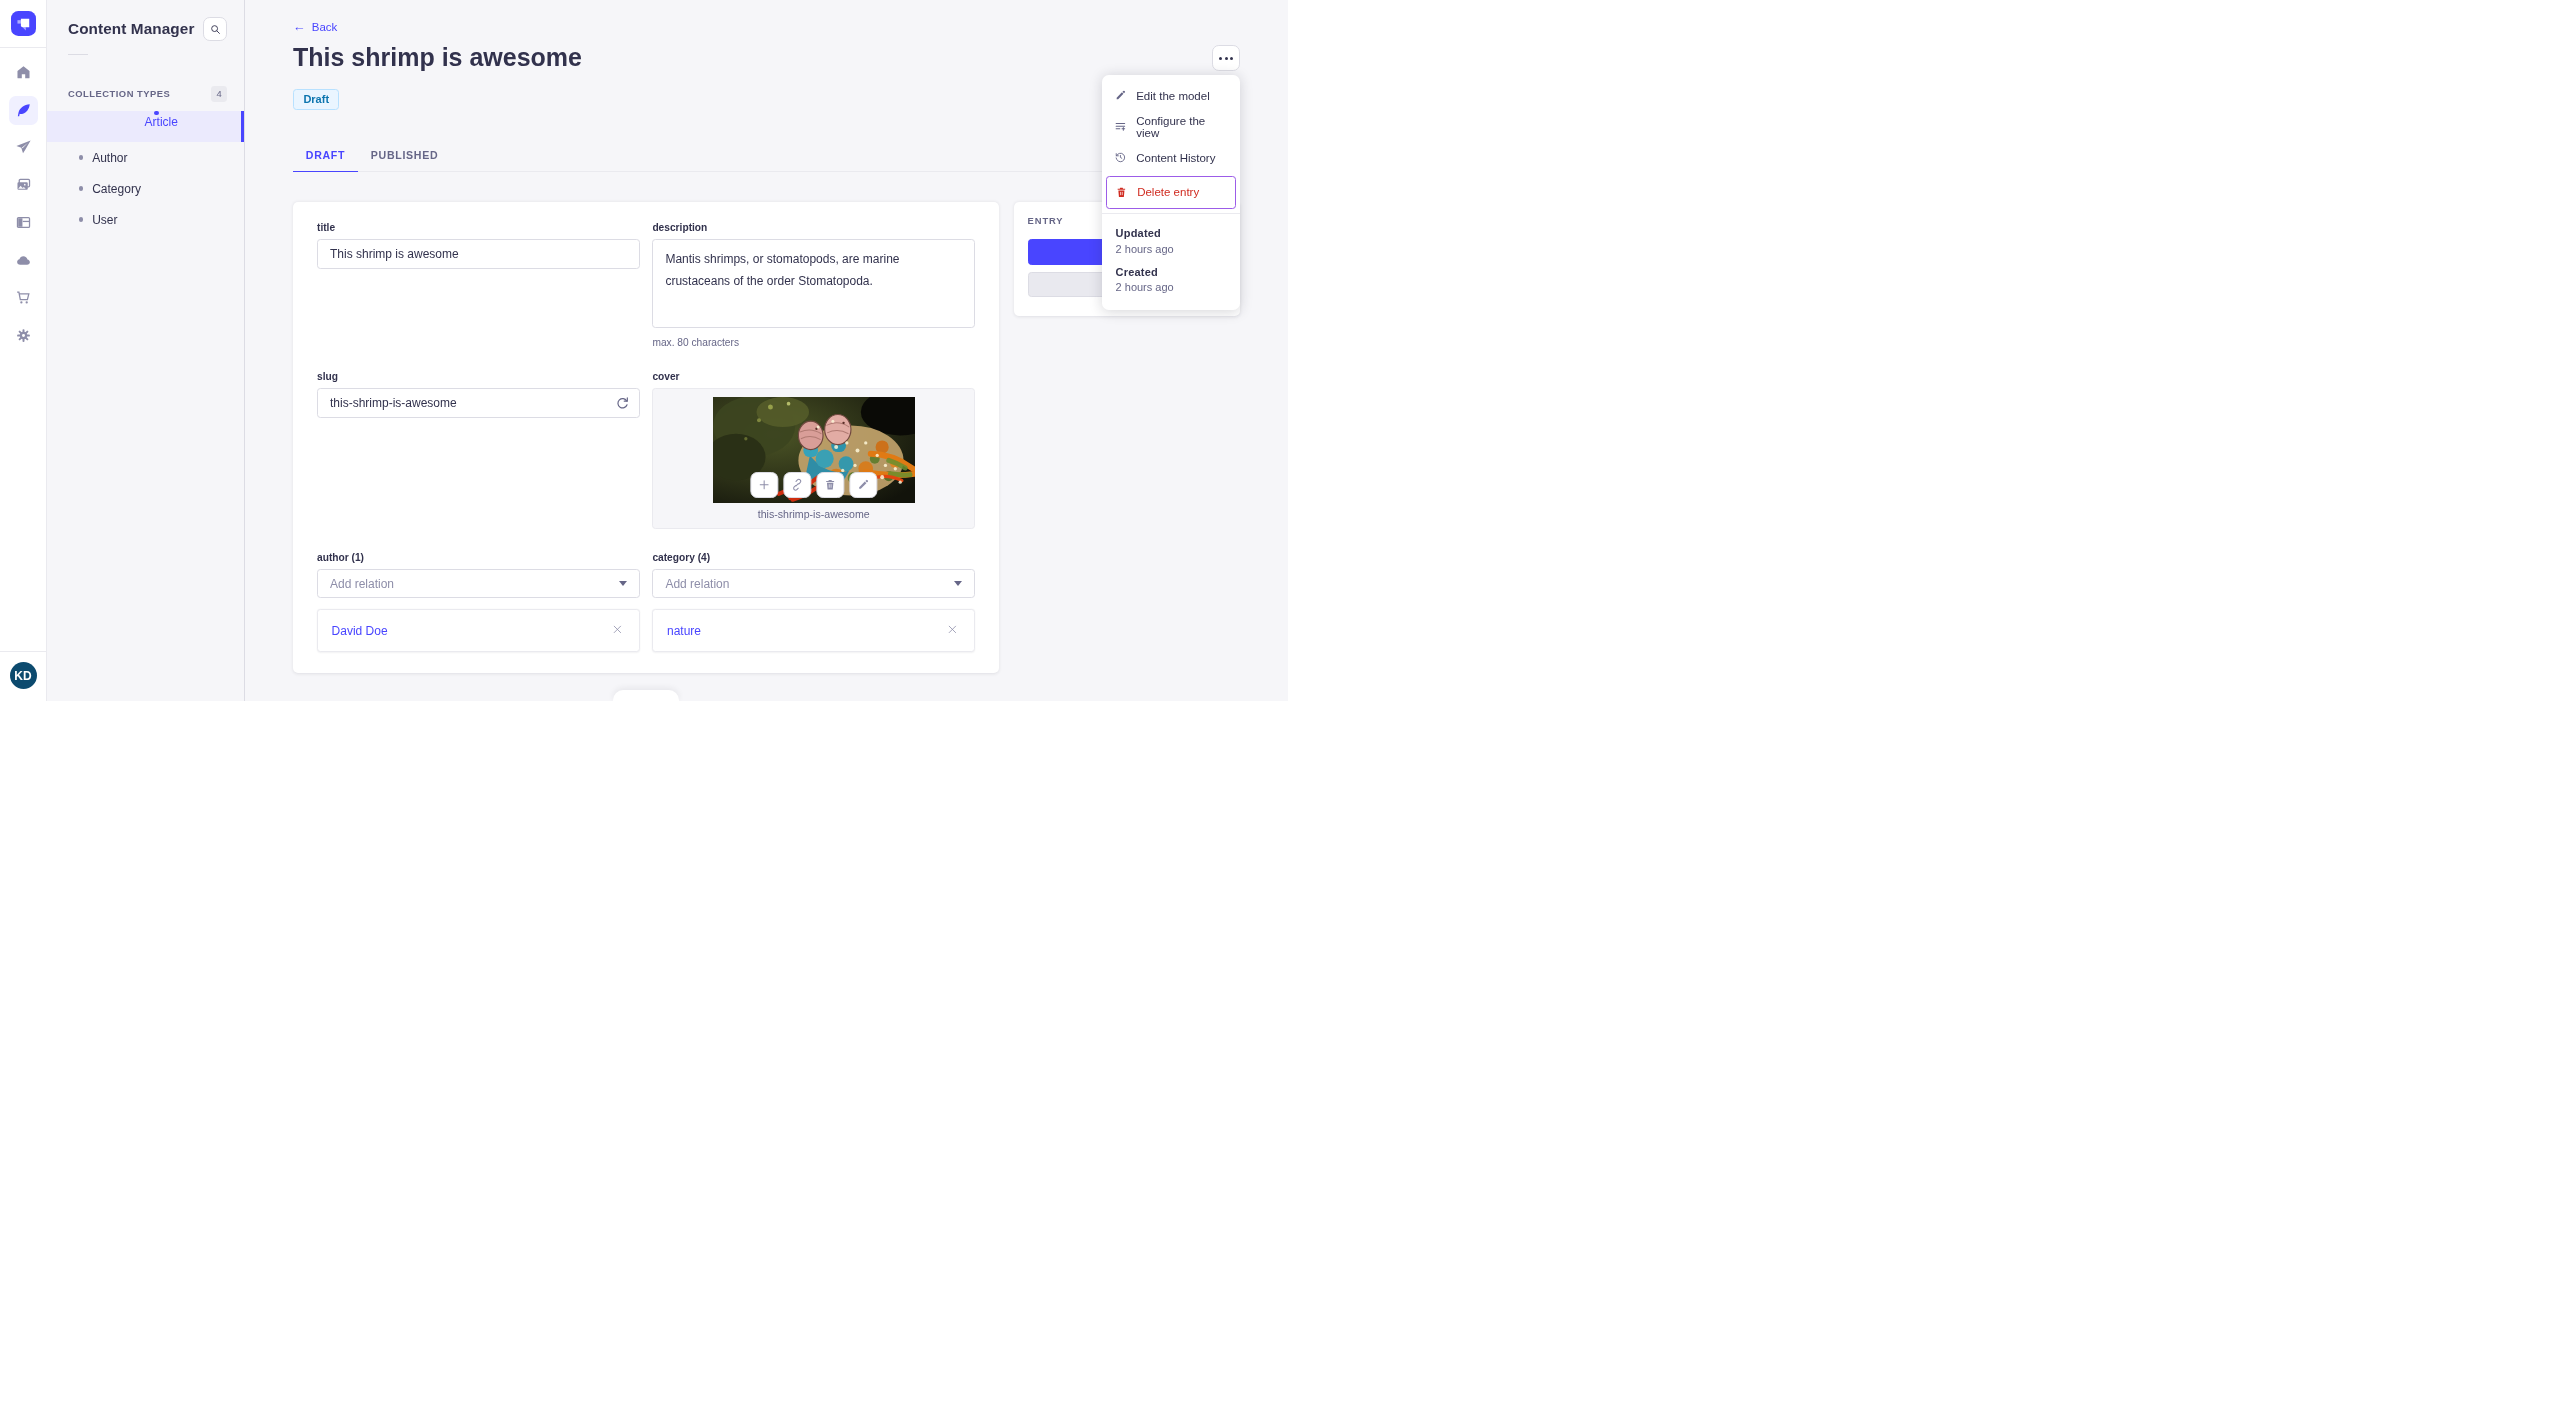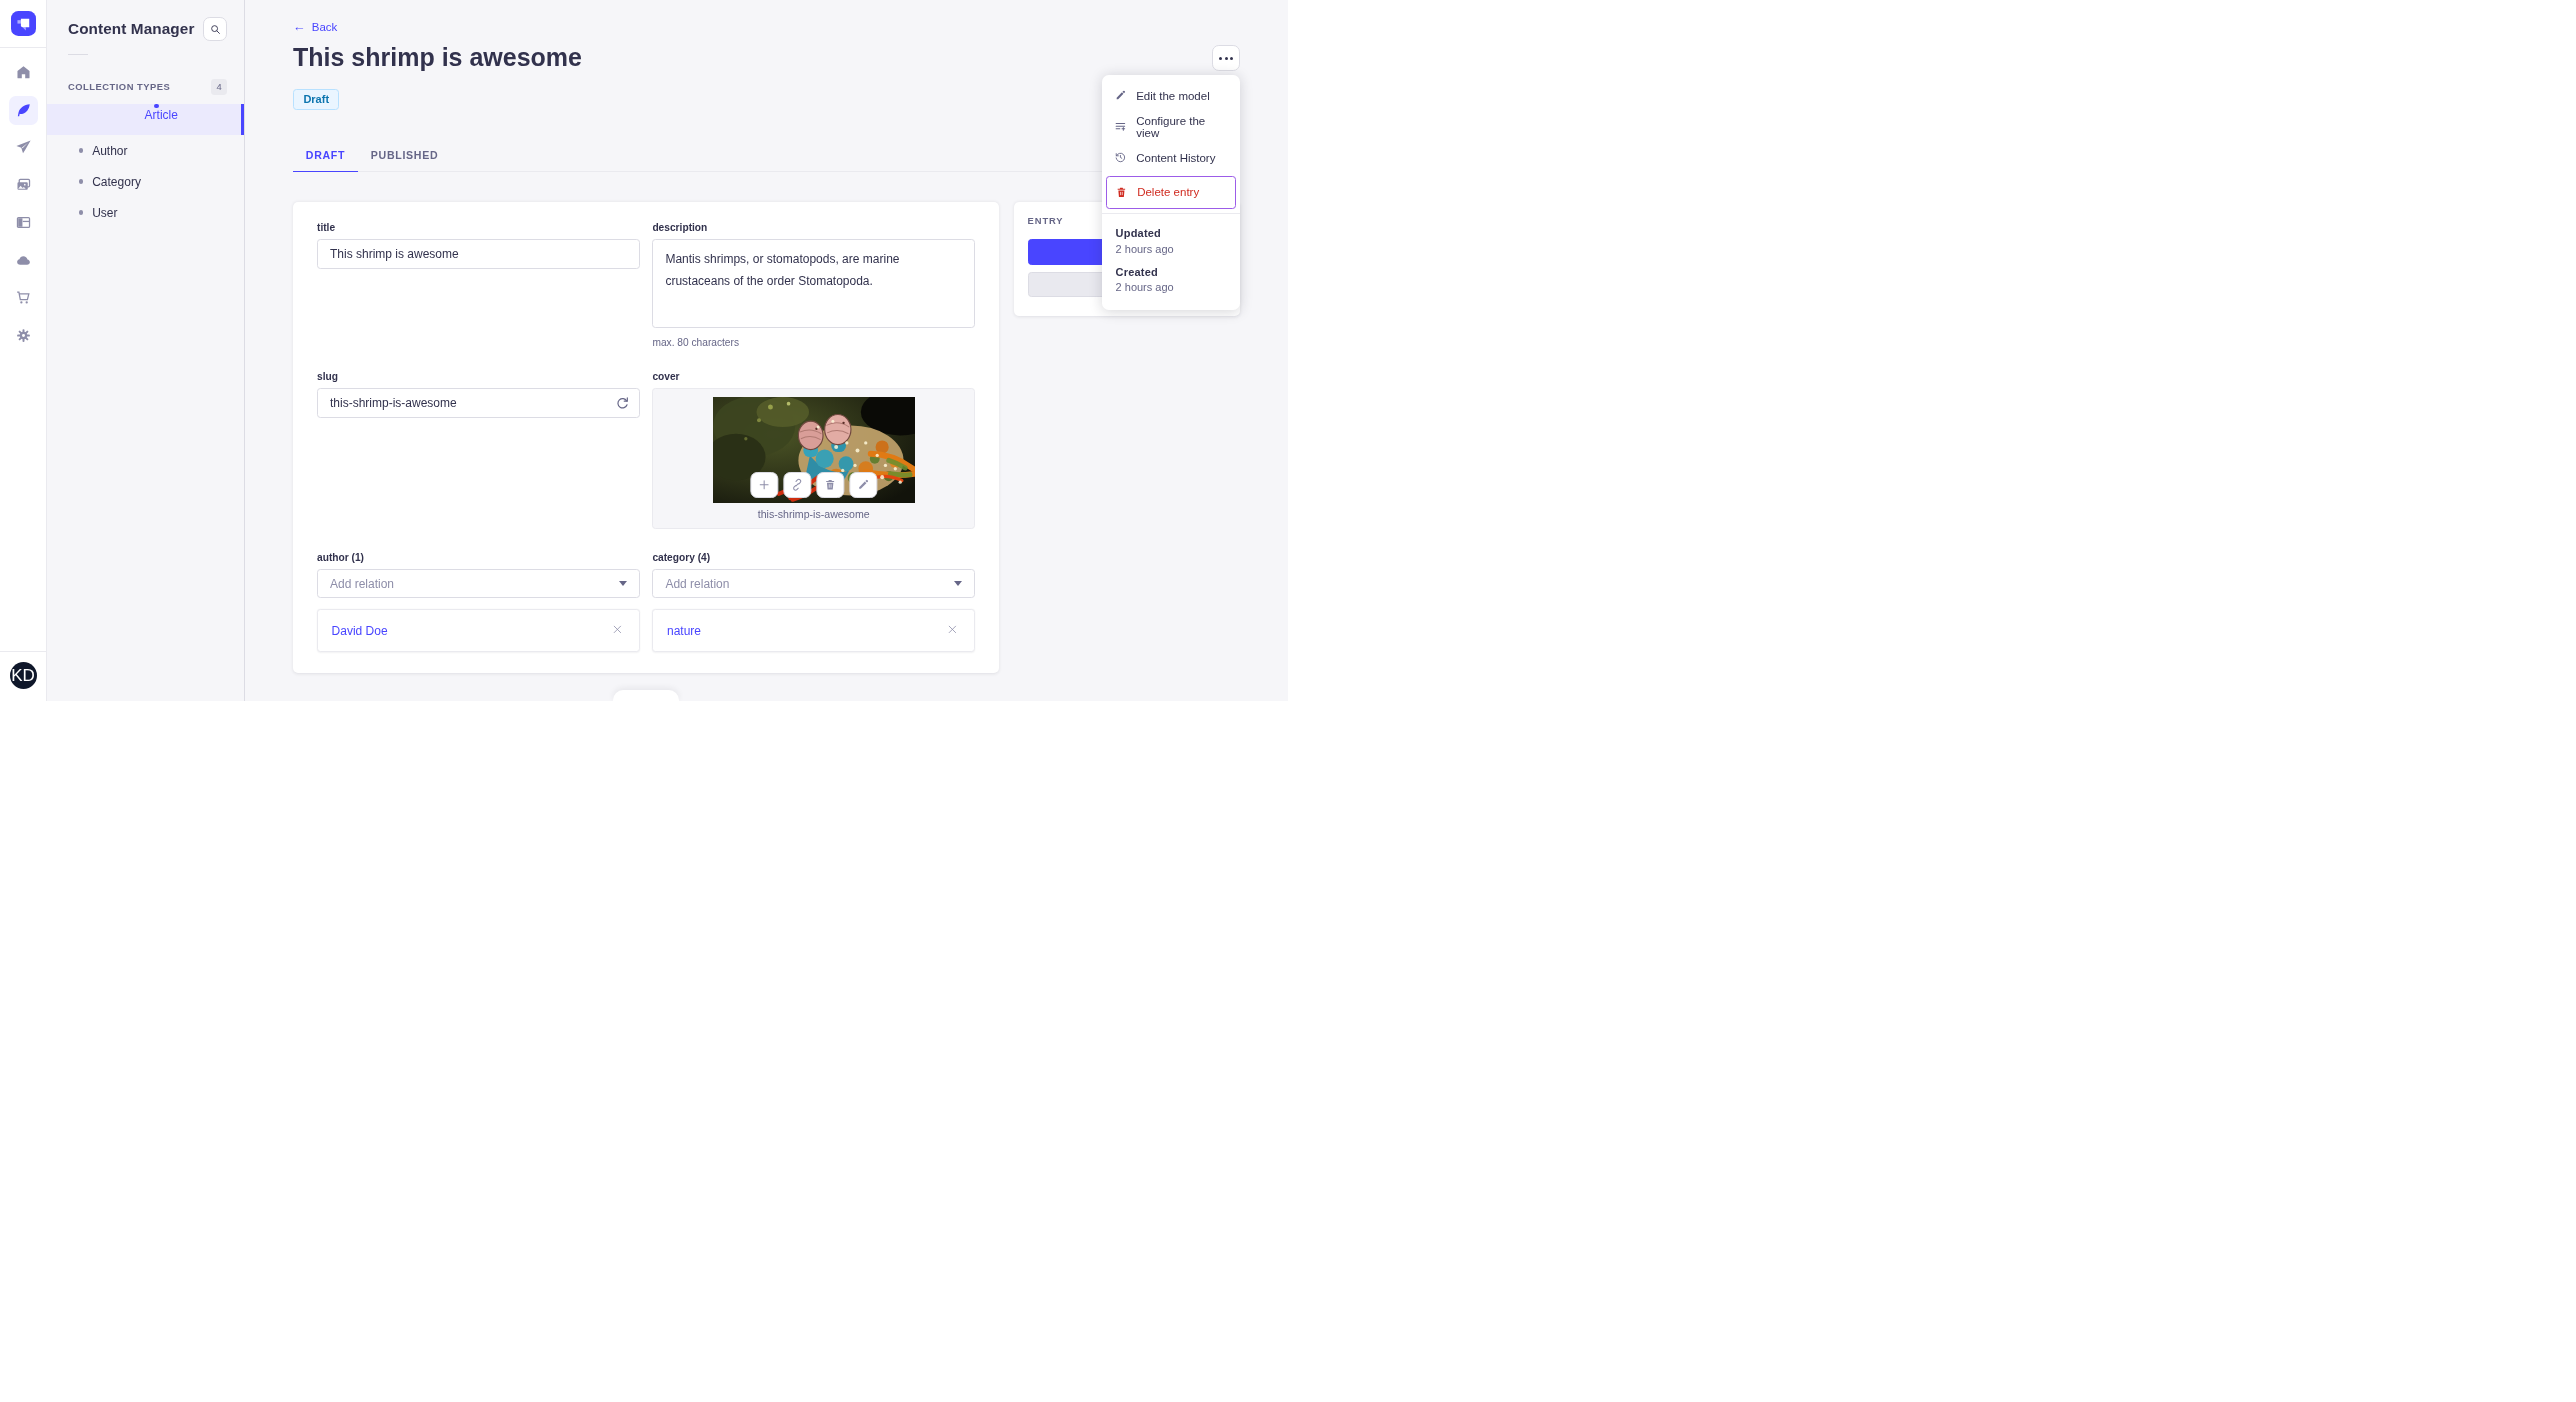--- a/index.html
+++ b/index.html
@@ -8,30 +8,30 @@
 
   
   .iconbar { position:absolute; left:0; top:0; bottom:0; width:47px; background:#fff; border-right:0.9px solid #eaeaef; display:flex; flex-direction:column; align-items:center; }
   .logo { width:25px; height:25px; margin-top:11px; }
   .rail-divider { width:47px; height:0.9px; background:#eaeaef; margin-top:11px; }
   .rail-icons { display:flex; flex-direction:column; align-items:center; gap:8.5px; margin-top:10.2px; }
   .rail-btn { width:29px; height:29px; border-radius:6.8px; display:flex; align-items:center; justify-content:center; cursor:pointer; }
   .rail-btn svg { width:17px; height:17px; }
   .rail-btn.active { background:#f0f0ff; }
   .rail-spacer { flex:1; }
-  .avatar { width:27px; height:27px; border-radius:50%; background:#0f172a; color:#fff; font-size:17px; font-weight:normal; display:flex; align-items:center; justify-content:center; margin:10.2px 0 12px; cursor:pointer; }
+  .avatar { width:27px; height:27px; border-radius:50%; background:#0c4a6e; color:#fff; font-size:12px; font-weight:bold; display:flex; align-items:center; justify-content:center; margin:10.2px 0 12px; cursor:pointer; }
 
   
   .subnav { position:absolute; left:47px; top:0; bottom:0; width:198px; background:#f6f6f9; border-right:0.9px solid #dcdce4; }
   .subnav-head { display:flex; align-items:center; justify-content:space-between; padding:17px 17px 0 21px; }
   .subnav-title { font-size:15.3px; font-weight:bold; color:#32324d; letter-spacing:0.1px; }
   .search-btn { width:24px; height:24px; background:#fff; border:0.9px solid #dcdce4; border-radius:6.8px; display:flex; align-items:center; justify-content:center; cursor:pointer; }
   .search-btn svg { width:12.8px; height:12.8px; }
   .subnav-divider { width:19.6px; height:0.9px; background:#dcdce4; margin:12.8px 0 0 21px; }
-  .section { margin-top:24px; }
+  .section { margin-top:31px; }
   .section-head { display:flex; align-items:center; justify-content:space-between; padding:0 17px 0 21px; }
   .section-label { font-size:9.4px; font-weight:bold; letter-spacing:0.5px; color:#666687; }
   .count-badge { min-width:16px; height:16px; padding:0 3.4px; background:#eaeaef; border-radius:3.4px; font-size:9.4px; color:#666687; display:flex; align-items:center; justify-content:center; }
   .nav-list { margin-top:9.4px; }
   .nav-item { position:relative; height:31px; display:flex; align-items:center; padding-left:31.5px; font-size:12px; color:#32324d; cursor:pointer; }
   .nav-item .dot { width:4.3px; height:4.3px; border-radius:50%; background:#8e8ea9; margin-right:9.4px; flex:none; }
   .nav-item.active { background:#ebeafd; color:#4945ff;flex-direction:column; }
   .nav-item.active .dot { background:#4945ff; }
   .nav-item.active::after { content:""; position:absolute; right:0; top:0; bottom:0; width:2.6px; background:#4945ff; }
 

